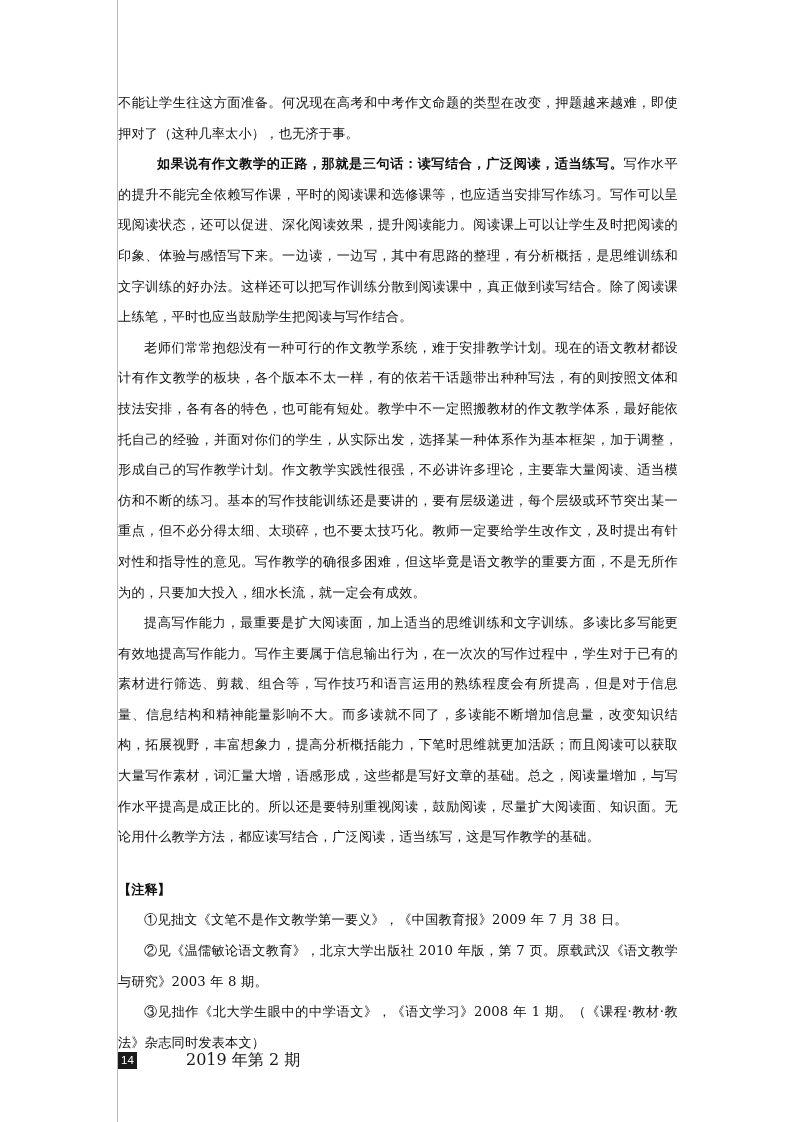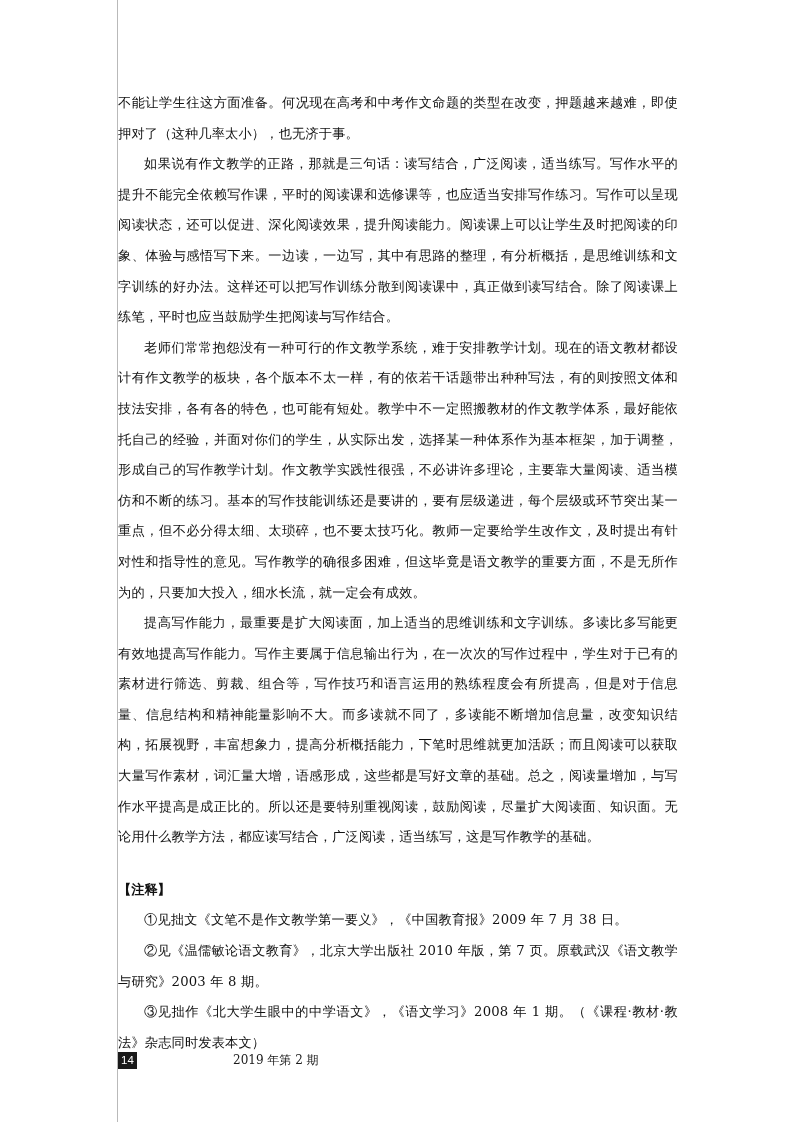--- a/index.html
+++ b/index.html
@@ -42,21 +42,22 @@
     font-size: 13.2px;
     line-height: 30.6px;
     text-align: justify;
     text-justify: inter-ideograph;
     letter-spacing: 0.2px;
   }
   p.indent {
     text-indent: 26px;
   }
   .b {
-    font-weight: normal;
+    font-weight: bold;
+    margin-left: 13px;
   }
   .notes-head {
     margin-top: 22px;
     font-size: 13.2px;
     line-height: 30.6px;
     font-weight: bold;
   }
   .note {
     font-size: 13.2px;
     line-height: 30.6px;
@@ -66,37 +67,36 @@
   .note.indent {
     text-indent: 26px;
   }
   .footer {
     position: absolute;
     left: 118px;
     bottom: 52px;
     display: flex;
     align-items: center;
     height: 20px;
-    gap: 47px;
   }
   .page-num {
     background: #1a1a1a;
     color: #ffffff;
     font-size: 11.5px;
     font-family: "Liberation Sans", sans-serif;
     width: 19px;
     height: 17px;
     display: flex;
     align-items: center;
     justify-content: center;
     letter-spacing: 0;
   }
   .issue {
     margin-left: 13px;
-    font-size: 12px;
+    font-size: 16px;
     color: #1a1a1a;
     padding-left: 36px;
   }
 </style>
 </head>
 <body>
 
 <div class="page">
 
   <div class="left-rule"></div>

